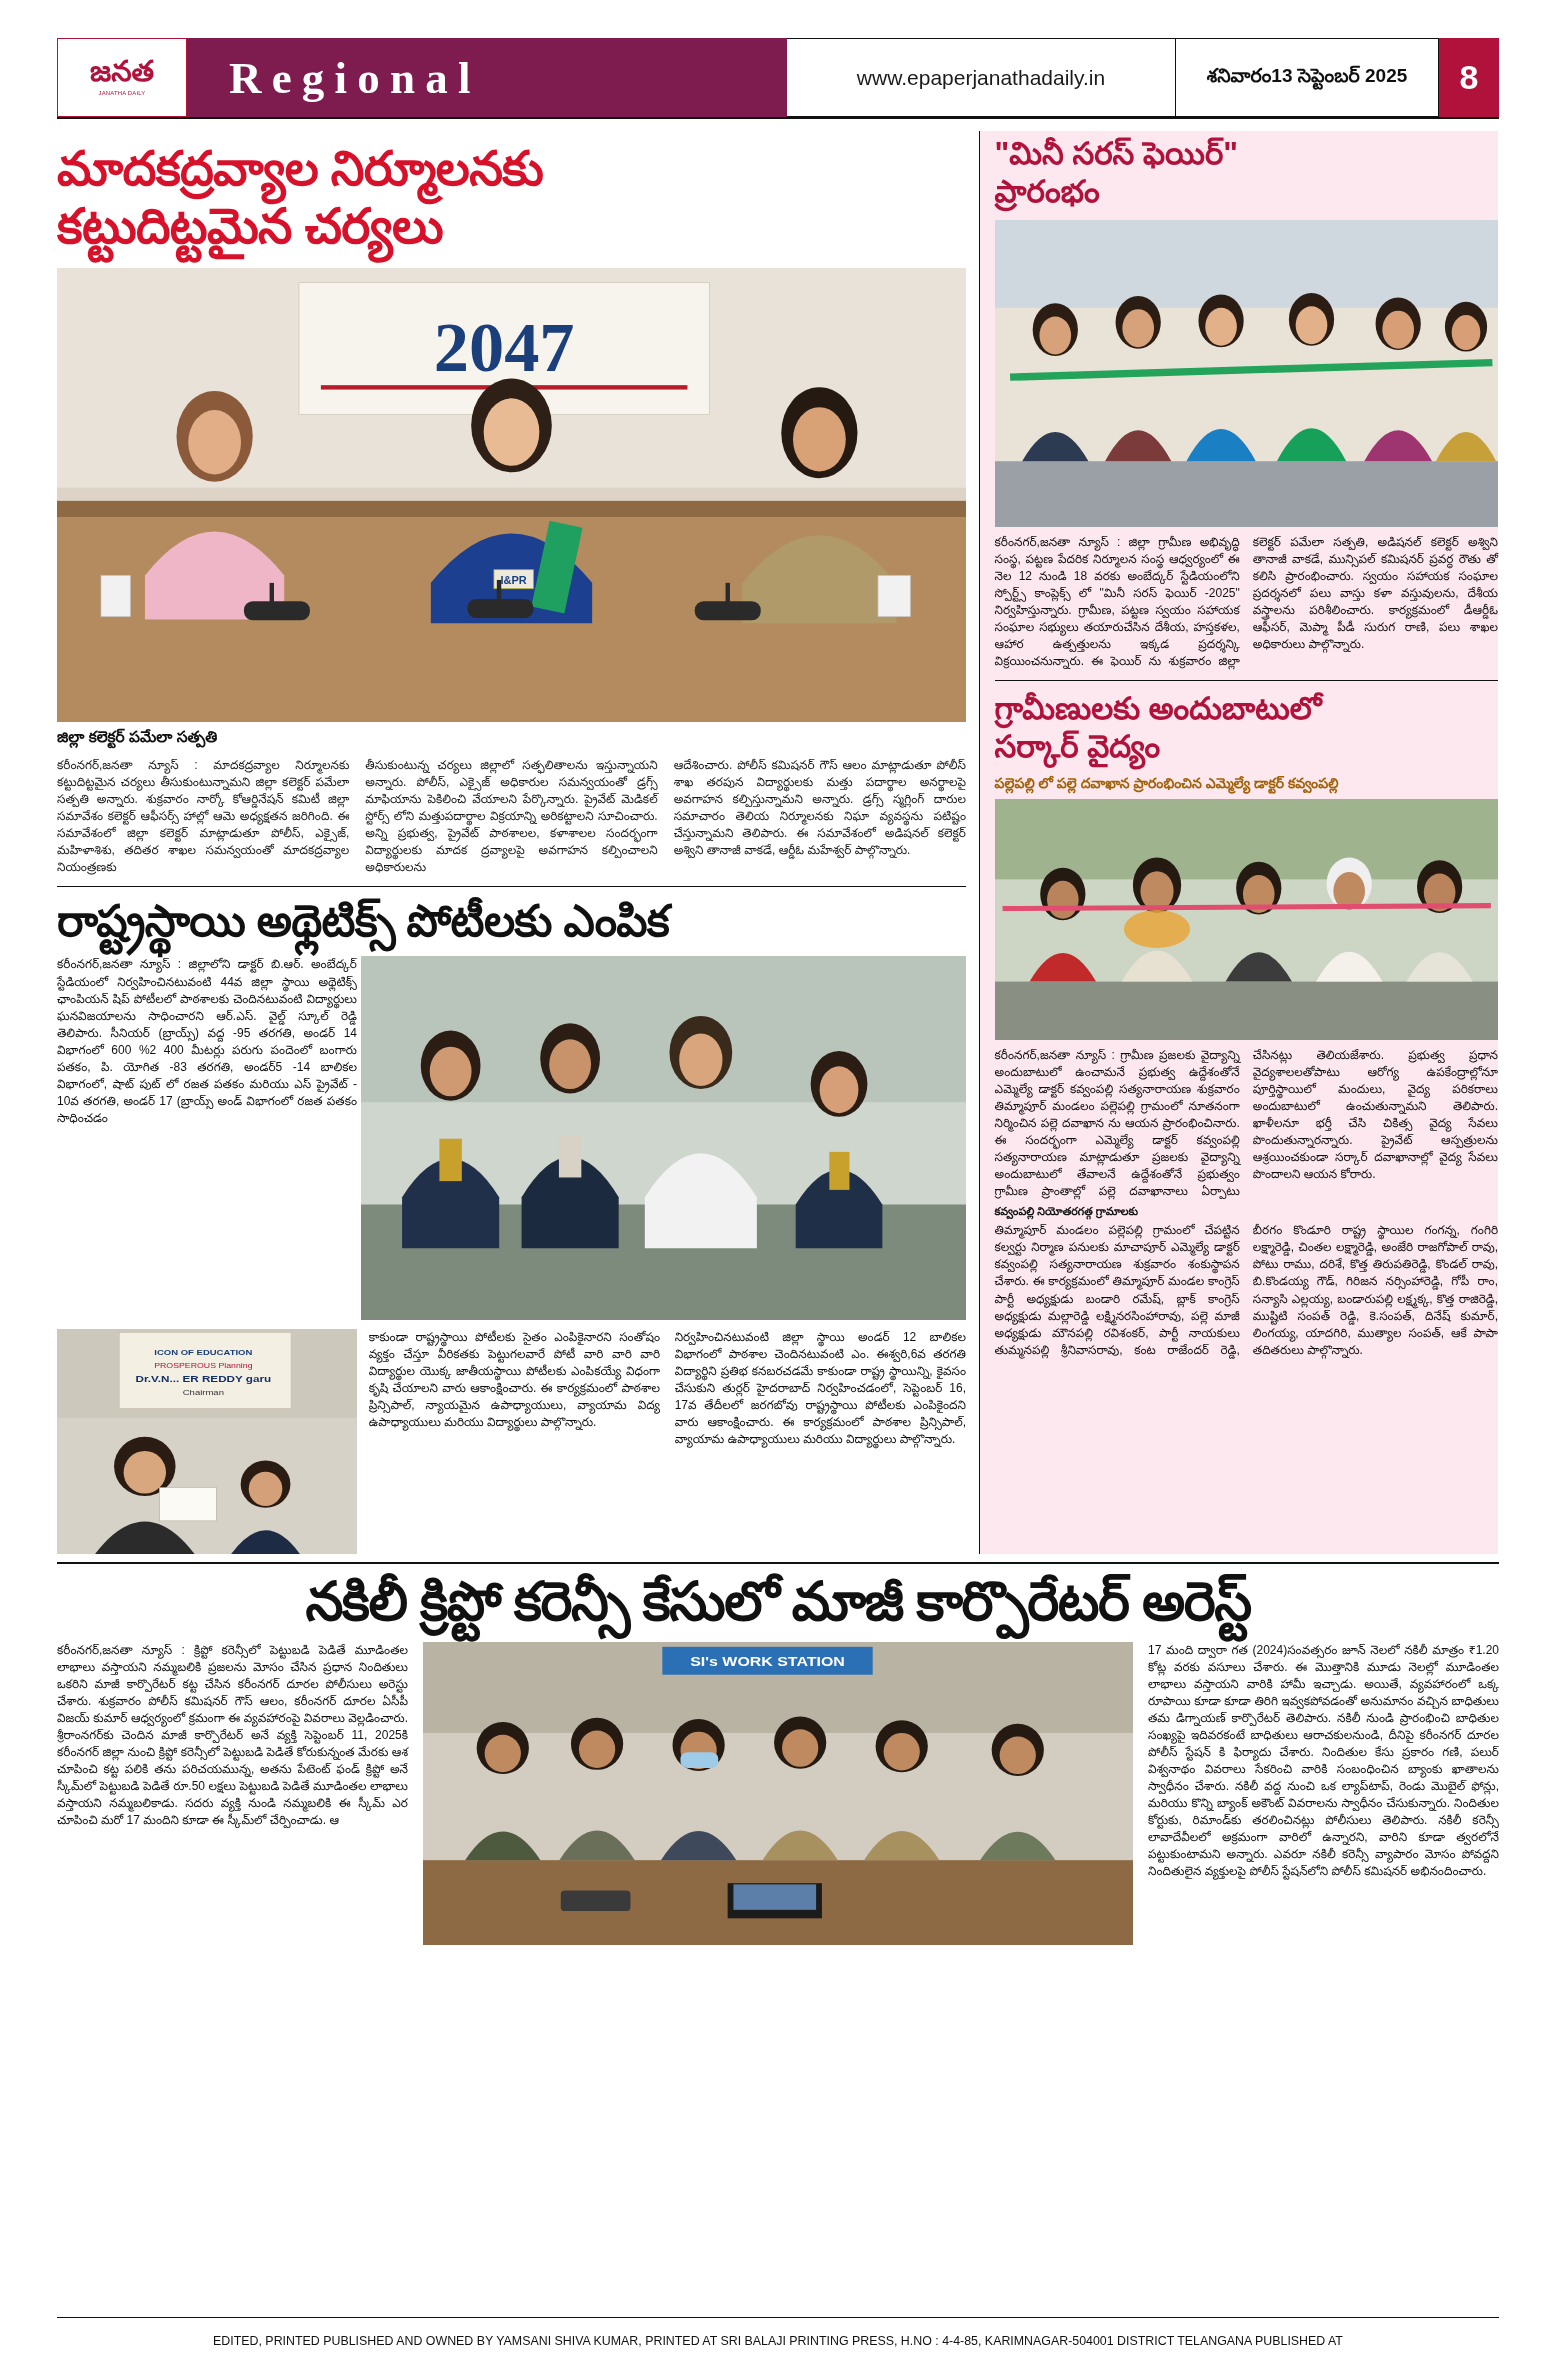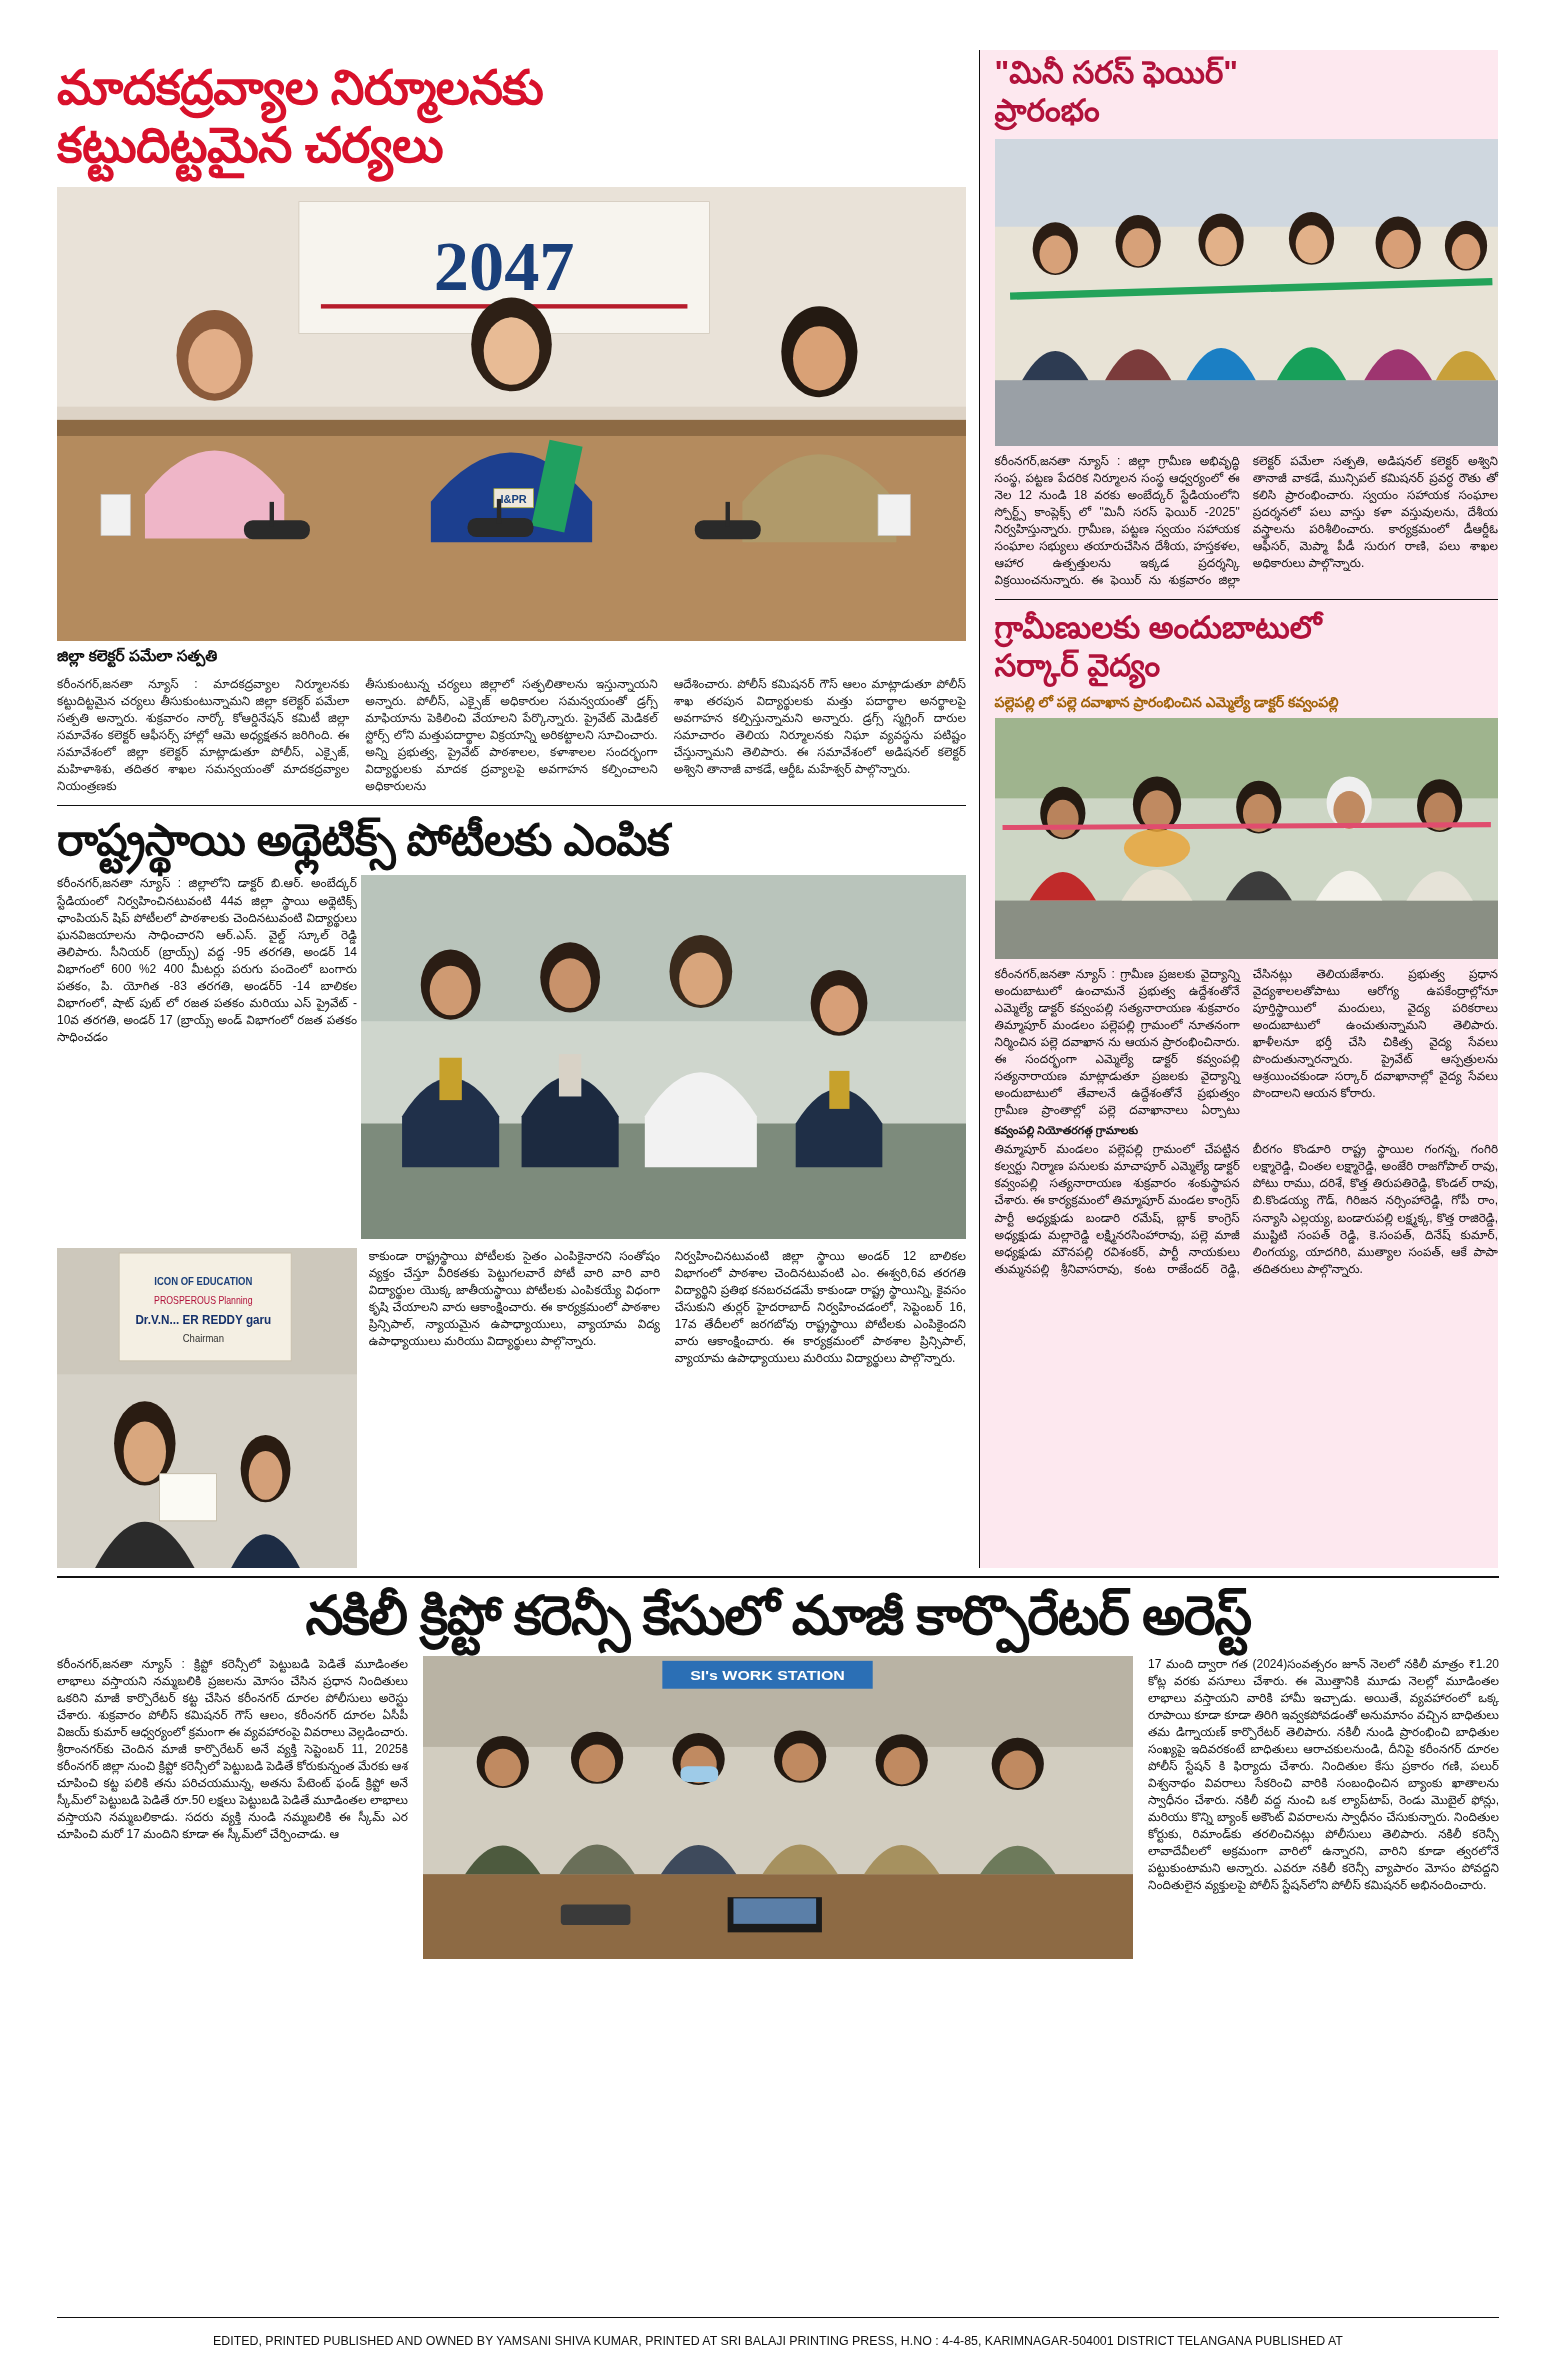--- a/index.html
+++ b/index.html
@@ -238,20 +238,32 @@
     width: 100%;
     height: 100%;
     display: block;
   }
 </style>
 </head>
 <body>
 
 <div class="page">
 
+  <div class="masthead">
+    <div class="logo-box">
+      <div class="logo-main">జనత</div>
+      <div class="logo-sub">JANATHA DAILY</div>
+    </div>
+    <div class="regional-band">
+      <span class="word">Regional</span>
+    </div>
+    <div class="site-url">www.epaperjanathadaily.in</div>
+    <div class="date-box">శనివారం13 సెప్టెంబర్ 2025</div>
+    <div class="page-no">8</div>
+  </div>
 
   <div class="content">
 
     <div class="col-left">
 
       <div>
         <div class="headline-red" style="margin-top:10.2px;">
           <span>మాదకద్రవ్యాల నిర్మూలనకు</span>
           <span class="l2">కట్టుదిట్టమైన చర్యలు</span>
         </div>
@@ -336,21 +348,21 @@
                 <ellipse cx="640" cy="175" rx="38" ry="45" fill="#2b1d14"></ellipse>
                   <ellipse cx="640" cy="183" rx="26" ry="32" fill="#d79f78"></ellipse>
                 <path d="M582 340 q58 -95 116 0 l0 60 l-116 0 z" fill="#1f2f47"></path>
                 <rect x="627" y="268" width="27" height="52" fill="#c7a12c"></rect>
               </g>
             </svg>
           </div>
         </div>
 
         <div style="display:flex;gap:11.7px;margin-top:8.8px;">
-          <div class="photo" style="width:300px;height:320px;text-align:right;">
+          <div class="photo" style="width:300px;height:225px;text-align:right;">
             <svg class="ph" viewBox="0 0 410 380" preserveAspectRatio="none">
               <rect width="410" height="380" fill="#d6d2c8"></rect>
               <rect x="0" y="0" width="410" height="150" fill="#cdc8bc"></rect>
               <rect x="85" y="6" width="235" height="128" fill="#f4efe3" stroke="#c6bda9"></rect>
               <text x="200" y="44" font-size="13" font-weight="bold" fill="#1a3f7a" text-anchor="middle" font-family="Liberation Sans, sans-serif">ICON OF EDUCATION</text>
               <text x="200" y="66" font-size="12" fill="#b1123b" text-anchor="middle" font-family="Liberation Sans, sans-serif">PROSPEROUS Planning</text>
               <text x="200" y="90" font-size="16" font-weight="bold" fill="#14306b" text-anchor="middle" font-family="Liberation Sans, sans-serif">Dr.V.N... ER REDDY garu</text>
               <text x="200" y="112" font-size="13" fill="#333" text-anchor="middle" font-family="Liberation Sans, sans-serif">Chairman</text>
               <ellipse cx="120" cy="232" rx="42" ry="50" fill="#2a1c12"></ellipse>
                 <ellipse cx="120" cy="242" rx="29" ry="36" fill="#d9a77e"></ellipse>

